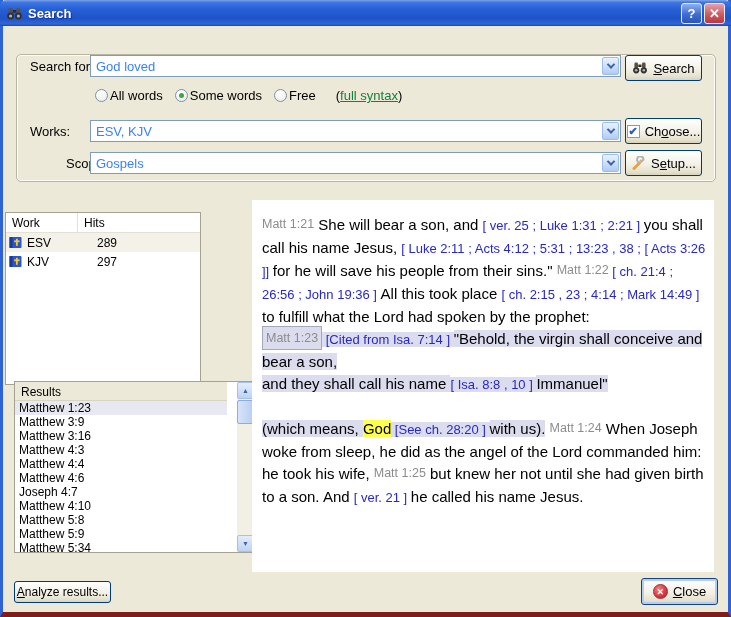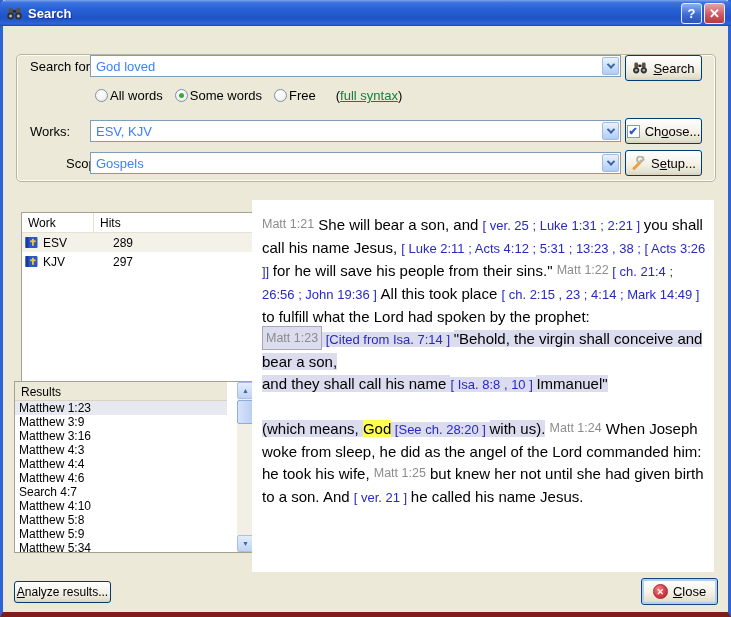--- a/index.html
+++ b/index.html
@@ -46,21 +46,21 @@
   .radio-item { display:flex; align-items:center; gap:2px; margin-right:12px; }
   .radio-circle { width:13px; height:13px; border:1px solid #7A93AC; border-radius:50%;
     background:radial-gradient(circle at 35% 30%,#FFFFFF,#EDEAE0); position:relative; }
   .radio-circle.sel::after { content:""; position:absolute; left:3px; top:3px; width:5px; height:5px;
     border-radius:50%; background:#3FA73F; }
   .syntax-wrap { font-size:13px; }
   .syntax-link { color:#15803d; text-decoration:underline; }
 
   
   .panel { position:absolute; background:#fff; border:1px solid #A5A294; }
-  .hits-panel { left:18px; top:186px; width:235px; height:173px; }
+  .hits-panel { left:2px; top:186px; width:196px; height:173px; }
   .hits-header { display:flex; height:20px; border-bottom:1px solid #E4E1D4; font-size:12px; color:#000; }
   .hits-col-work { width:72px; padding:3px 0 0 6px; border-right:1px solid #E4E1D4; }
   .hits-col-hits { padding:3px 0 0 6px; }
   .wrow { display:flex; align-items:center; height:19px; font-size:12px; }
   .wrow.sel { background:#F4F2E8; }
   .wrow .wicon { margin:0 5px 0 3px; display:flex; }
   .wrow .wname { width:46px; }
   .wrow .whits { padding-left:24px; }
 
   .results-panel { left:11px; top:355px; width:241px; height:172px; }
@@ -228,21 +228,21 @@
 
     <div class="panel results-panel">
       <div class="results-header">Results</div>
       <div class="results-list">
           <div class="ritem sel">Matthew 1:23</div>
           <div class="ritem">Matthew 3:9</div>
           <div class="ritem">Matthew 3:16</div>
           <div class="ritem">Matthew 4:3</div>
           <div class="ritem">Matthew 4:4</div>
           <div class="ritem">Matthew 4:6</div>
-          <div class="ritem">Search 4:7</div>
+          <div class="ritem">Joseph 4:7</div>
           <div class="ritem">Matthew 4:10</div>
           <div class="ritem">Matthew 5:8</div>
           <div class="ritem">Matthew 5:9</div>
           <div class="ritem">Matthew 5:34</div>
         </div>
       <div class="sb">
         <span class="sb-btn sb-up">▲</span>
         <span class="sb-thumb"></span>
         <span class="sb-btn sb-down">▼</span>
       </div>

